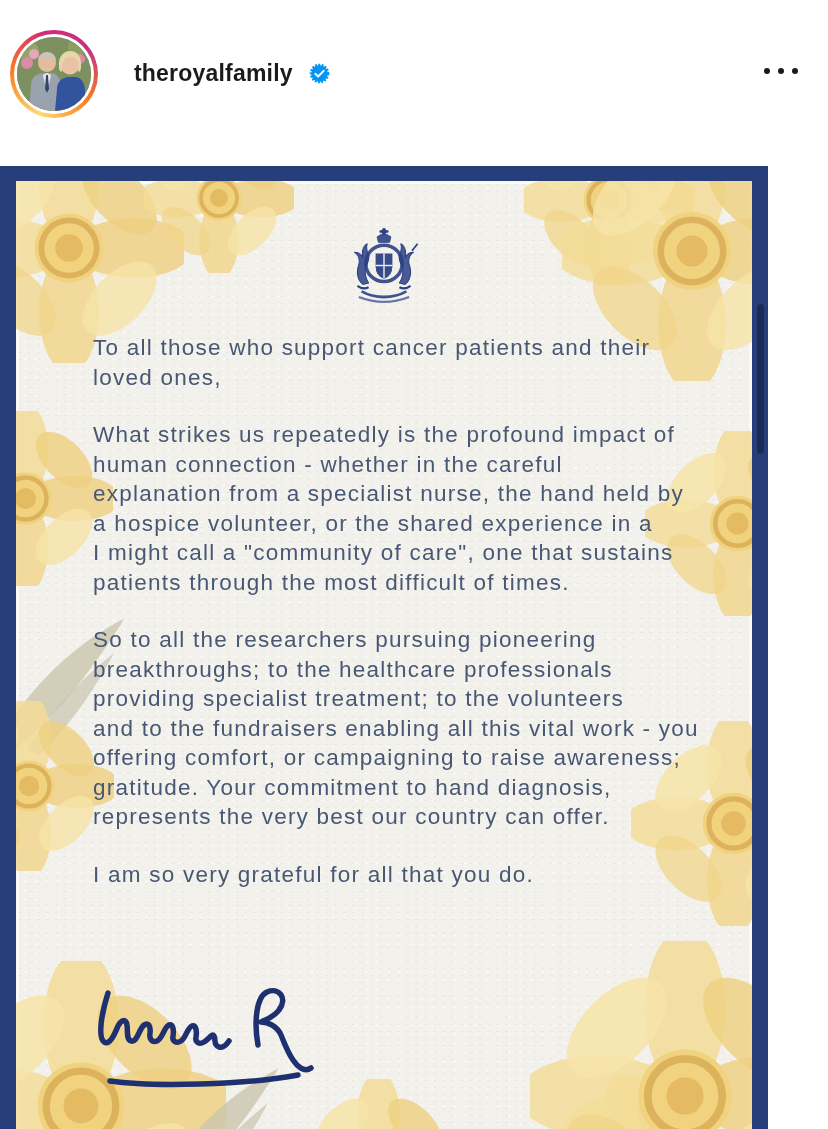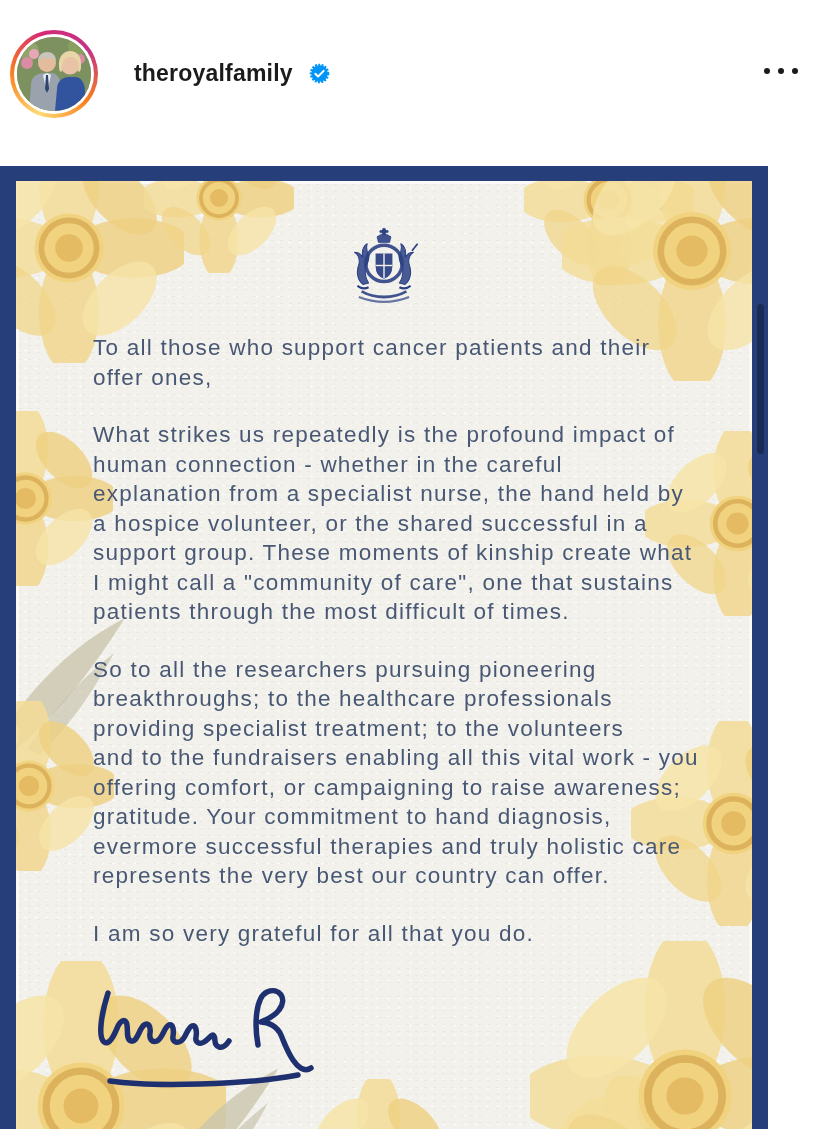--- a/index.html
+++ b/index.html
@@ -209,39 +209,37 @@
           <path d="M100,34 l8,-10" stroke-width="2.5"></path>
 
           <path d="M28,92 q14,8 32,8 q18,0 32,-8" fill="none" stroke-width="4" stroke-opacity=".9"></path>
           <path d="M24,100 q36,14 72,0" fill="none" stroke-width="3" stroke-opacity=".7"></path>
         </g>
       </svg>
 
       <div class="letter-text">
           <p class="para">
             <span class="line">To all those who support cancer patients and their</span>
-            <span class="line">offer ones,</span>
+            <span class="line">loved ones,</span>
           </p>
           <p class="para">
             <span class="line">What strikes us repeatedly is the profound impact of</span>
             <span class="line">human connection - whether in the careful</span>
             <span class="line">explanation from a specialist nurse, the hand held by</span>
-            <span class="line">a hospice volunteer, or the shared successful in a</span>
-            <span class="line">support group. These moments of kinship create what</span>
+            <span class="line">a hospice volunteer, or the shared experience in a</span>
             <span class="line">I might call a "community of care", one that sustains</span>
             <span class="line">patients through the most difficult of times.</span>
           </p>
           <p class="para">
             <span class="line">So to all the researchers pursuing pioneering</span>
             <span class="line">breakthroughs; to the healthcare professionals</span>
             <span class="line">providing specialist treatment; to the volunteers</span>
             <span class="line">and to the fundraisers enabling all this vital work - you</span>
             <span class="line">offering comfort, or campaigning to raise awareness;</span>
             <span class="line">gratitude. Your commitment to hand diagnosis,</span>
-            <span class="line">evermore successful therapies and truly holistic care</span>
             <span class="line">represents the very best our country can offer.</span>
           </p>
           <p class="para">
             <span class="line">I am so very grateful for all that you do.</span>
           </p>
         </div>
 
       <svg class="signature" width="250" height="130" viewBox="0 0 250 130" aria-label="Charles R">
         <g fill="none" stroke="#1e3070" stroke-width="5.5" stroke-linecap="round" stroke-linejoin="round">
           <path d="M22,12 C15,34 12,56 18,61 C24,65 29,52 32,45 C35,39 40,37 41,44 C42,50 40,58 45,60 C51,62 53,48 58,44 C62,41 65,45 64,52 C63,58 66,62 71,60 C77,57 78,46 83,44 C87,43 88,49 87,55 C86,60 90,63 95,60 C100,57 101,47 106,45 C110,44 111,50 110,56 C109,61 113,64 118,61 C123,58 126,52 128,55 C130,58 127,64 133,66 C137,67 141,63 143,60"></path>

